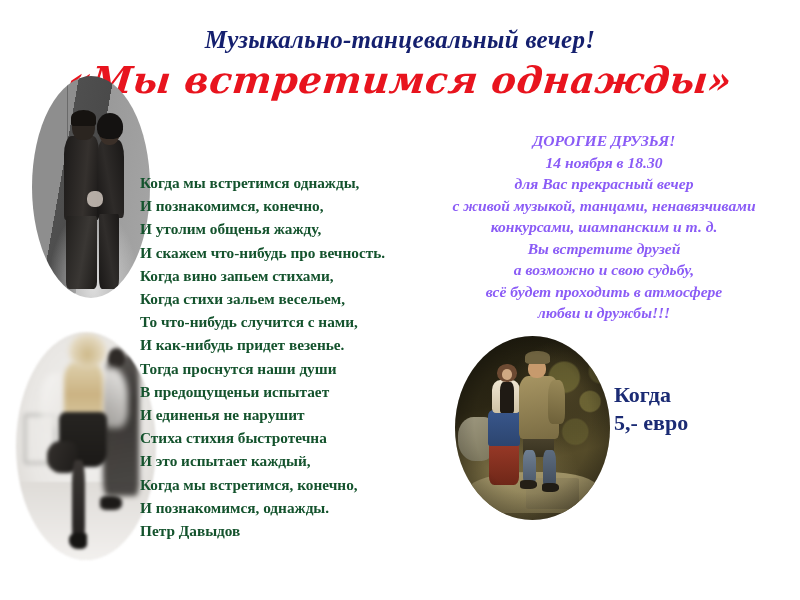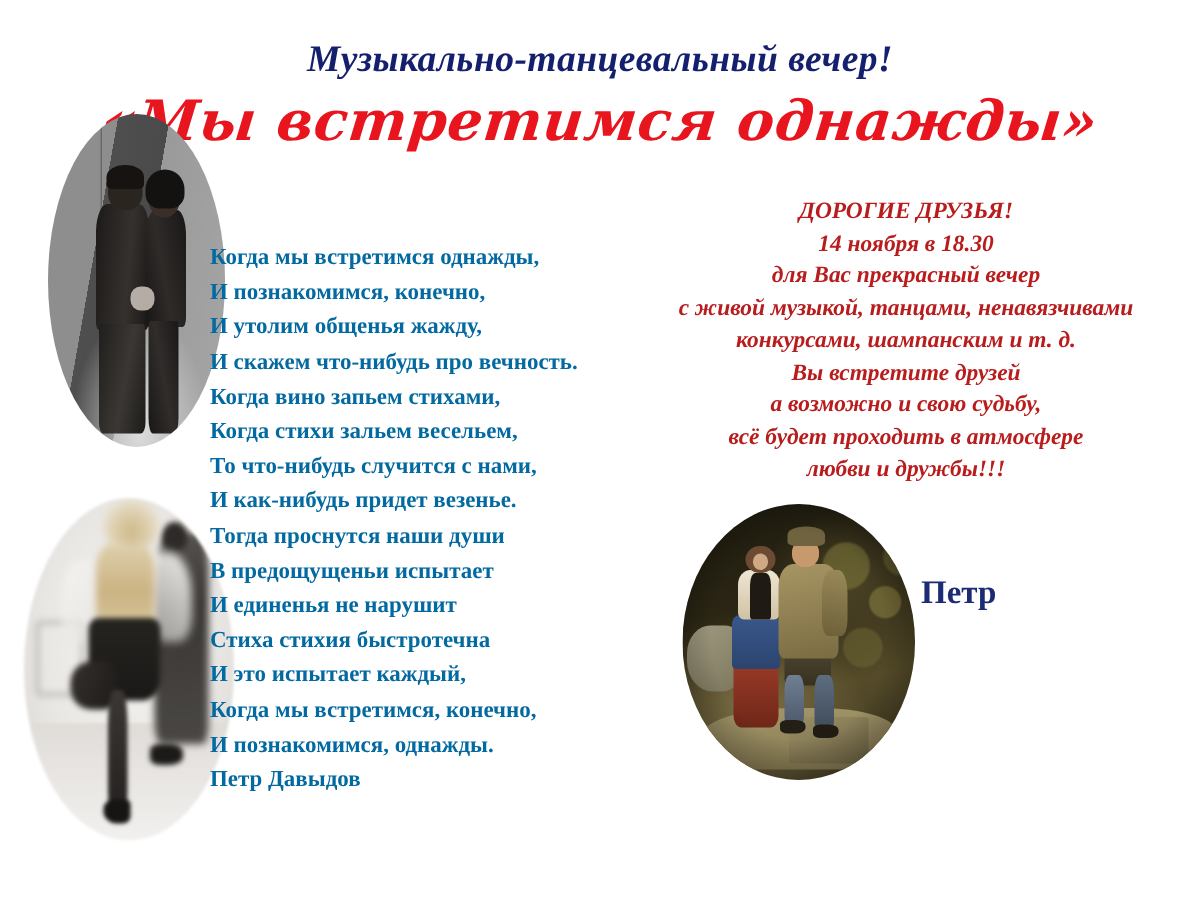--- a/index.html
+++ b/index.html
@@ -42,45 +42,45 @@
     letter-spacing: 0.5px;
     color: #e8141e;
     white-space: nowrap;
     transform: skewX(-6deg);
   }
 
   
   .poem {
     position: absolute;
     left: 140px;
-    top: 160px;
+    top: 171px;
     width: 300px;
     font-family: "Liberation Serif", serif;
     font-weight: bold;
     font-size: 15.3px;
     line-height: 23.2px;
-    color: #0369a1;
+    color: #14532d;
     z-index: 6;
     white-space: nowrap;
   }
   .poem div { white-space: nowrap; }
 
   
   .announce {
     position: absolute;
     left: 408px;
     top: 130px;
     width: 392px;
     text-align: center;
     font-family: "Liberation Serif", serif;
     font-weight: bold;
     font-style: italic;
     font-size: 15.6px;
     line-height: 21.5px;
-    color: #b91c1c;
+    color: #8b5cf6;
     z-index: 6;
   }
   .announce div { white-space: nowrap; }
 
   
   .price {
     position: absolute;
     left: 614px;
     top: 381px;
     font-family: "Liberation Serif", serif;
@@ -488,16 +488,17 @@
     <div class="pt-m-shoe-a"></div>
     <div class="pt-m-shoe-b"></div>
     <div class="pt-m-coat"></div>
     <div class="pt-m-sleeve"></div>
     <div class="pt-m-head"></div>
     <div class="pt-m-hat"></div>
     <div class="pt-vignette"></div>
   </div>
 
   <div class="price">
-    <div>Петр</div>
+    <div>Когда</div>
+    <div>5,- евро</div>
   </div>
 
 </div>
 
 </body></html>

